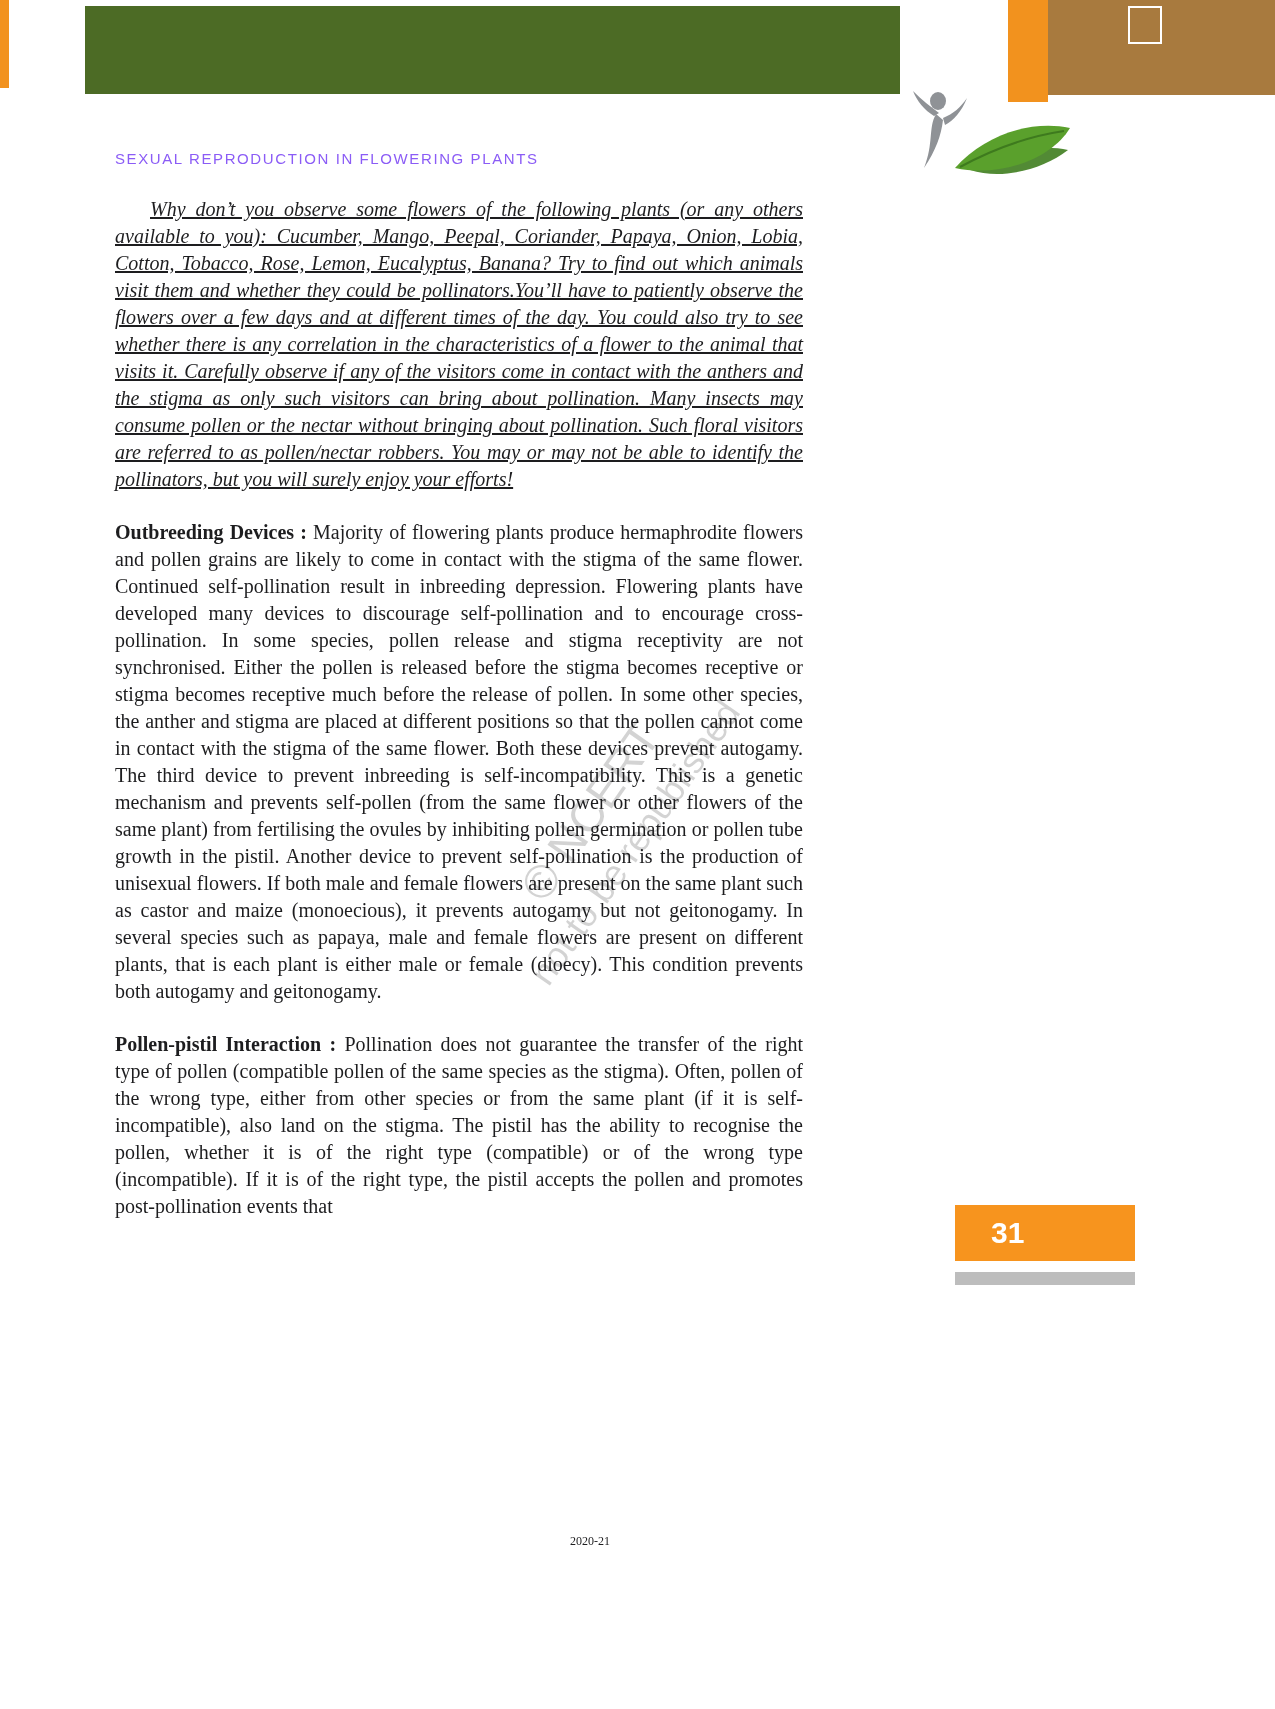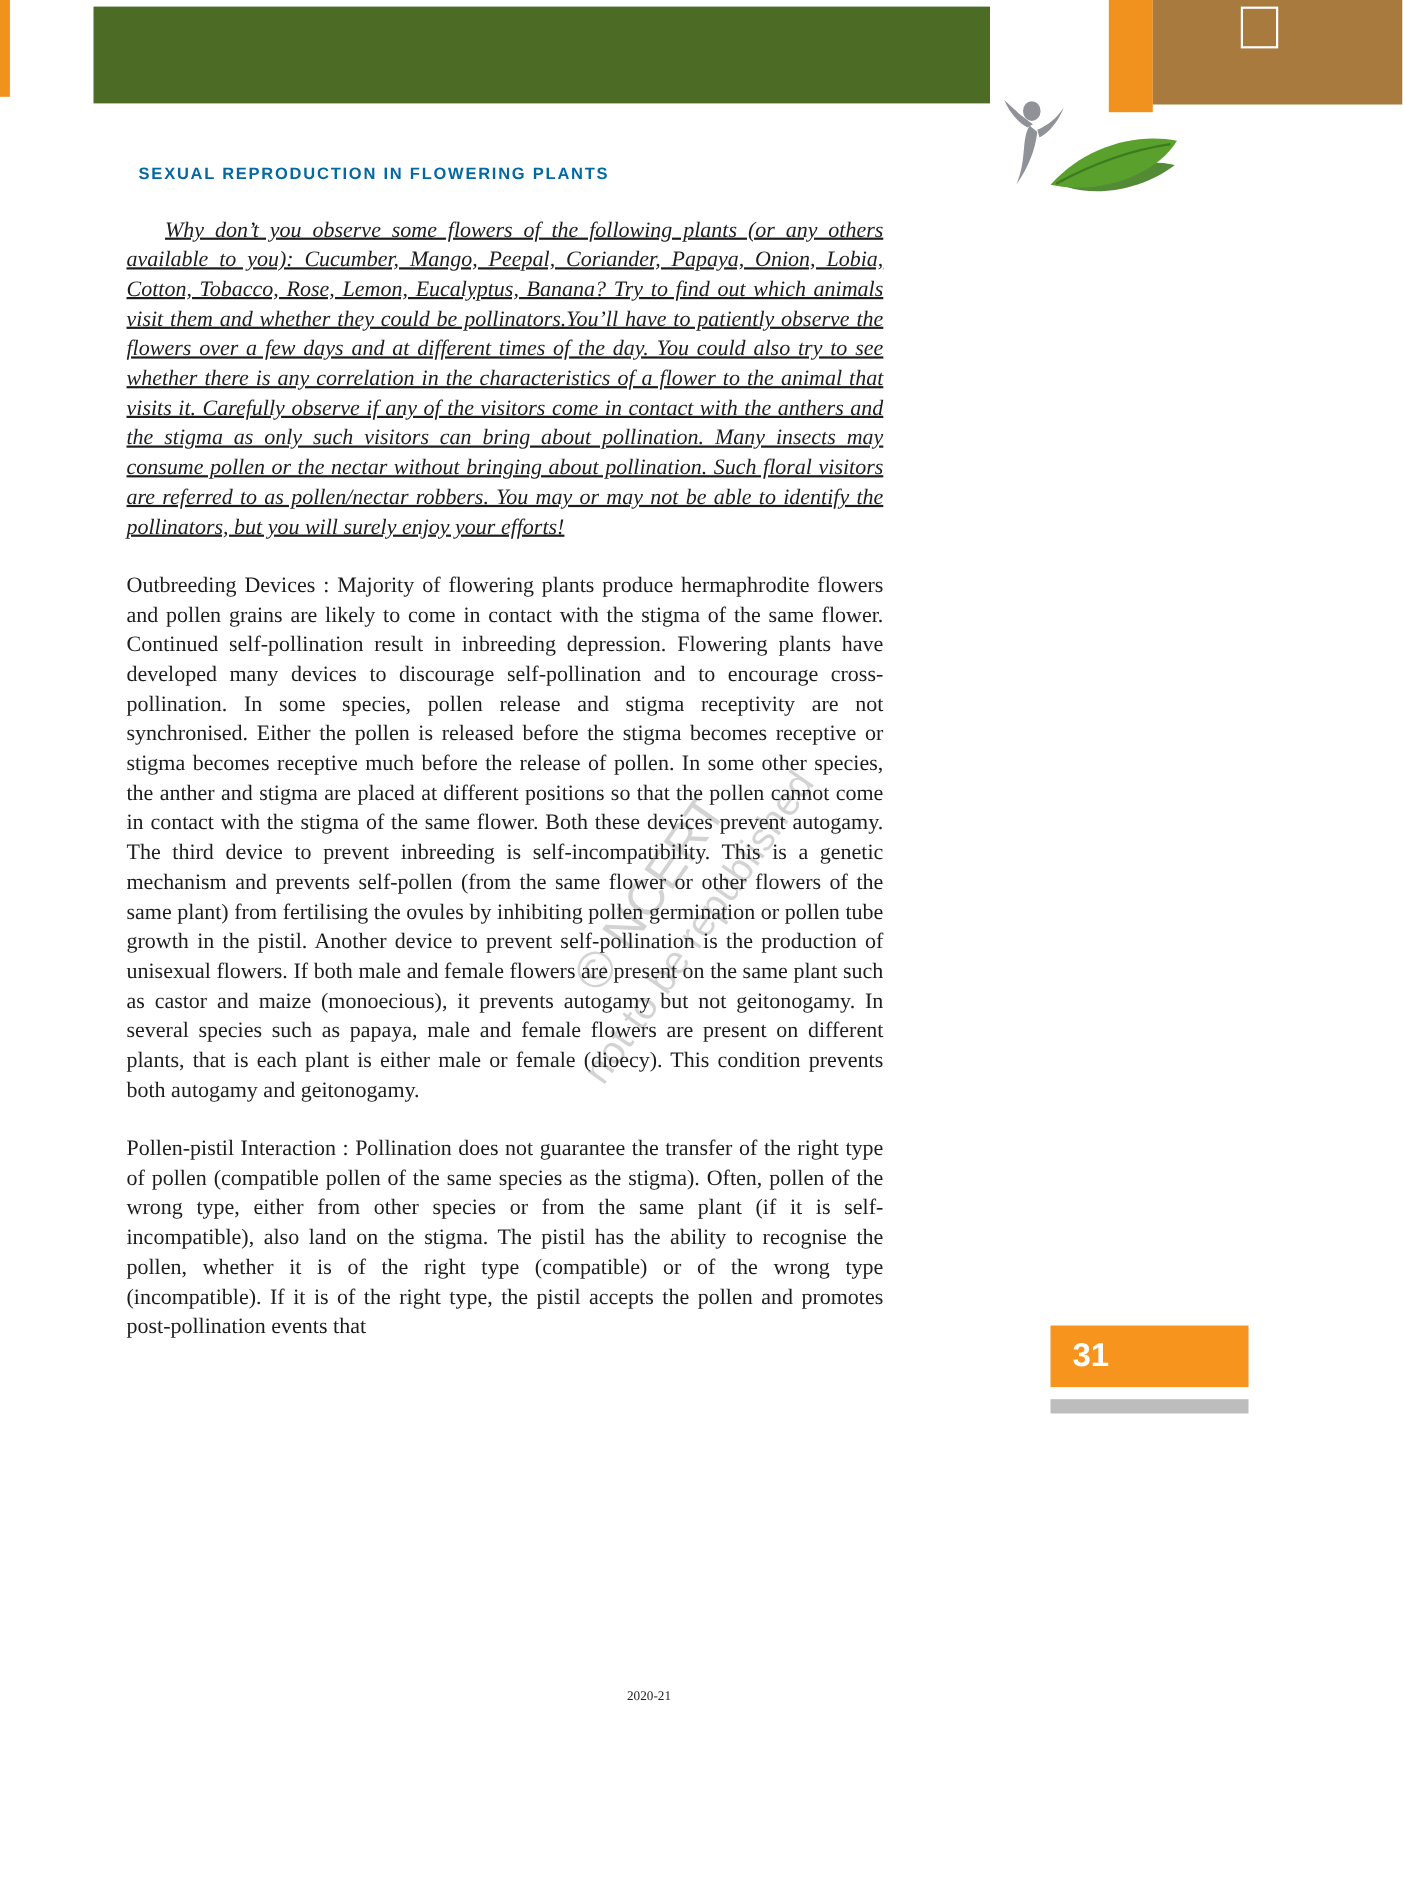--- a/index.html
+++ b/index.html
@@ -11,44 +11,44 @@
   .left-orange-strip{position:absolute;left:0;top:0;width:9px;height:88px;background:#f2921e;}
   .green-band{position:absolute;left:85px;top:6px;width:815px;height:88px;background:#4c6b25;}
   .orange-band{position:absolute;left:1008px;top:0;width:40px;height:102px;background:#f2921e;}
   .brown-band{position:absolute;left:1048px;top:0;width:227px;height:95px;background:#a87a3e;}
   .corner-box{position:absolute;left:1128px;top:6px;width:30px;height:34px;border:2px solid #ffffff;background:transparent;}
   .plant-logo{position:absolute;left:900px;top:88px;width:180px;height:100px;}
   
   .running-header{
     position:absolute;left:115px;top:150px;
     font-family:"Liberation Sans", sans-serif;font-size:15px;letter-spacing:1.6px;
-    color:#0369a1;font-weight:bold;margin-left:11px;
+    color:#8b5cf6;font-weight:normal;
   }
   
   .content{
     position:absolute;left:115px;top:196px;width:688px;
     font-size:20px;line-height:27px;text-align:justify;z-index:2;
   }
   .content p{margin:0;}
   .para-italic{font-style:italic;text-indent:35px;text-decoration:underline;}
   .para-section{margin-top:26px !important;}
-  .lead{font-weight:normal;}
+  .lead{font-weight:bold;}
   
   .watermark{
     position:absolute;left:430px;top:770px;width:360px;z-index:1;
     transform:rotate(-55deg);transform-origin:center;
     font-family:"Liberation Sans", sans-serif;text-align:center;
     color:rgba(150,150,150,0.42);line-height:1.35;pointer-events:none;
   }
   .watermark .wm1{font-size:46px;}
   .watermark .wm2{font-size:36px;}
   
   .pagenum-box{
     position:absolute;left:955px;top:1205px;width:180px;height:56px;background:#f7941e;
-    display:flex;align-items:center;padding-left:20px;box-sizing:border-box;
+    display:flex;align-items:center;padding-left:36px;box-sizing:border-box;
     font-family:"Liberation Sans", sans-serif;font-weight:bold;font-size:30px;color:#ffffff;
   }
   .pagenum-bar{position:absolute;left:955px;top:1272px;width:180px;height:13px;background:#bdbdbd;}
   
   .footer{
     position:absolute;left:0;top:1534px;width:1180px;text-align:center;
     font-size:12px;color:#1d1d1f;
   }
 </style>
 </head>

